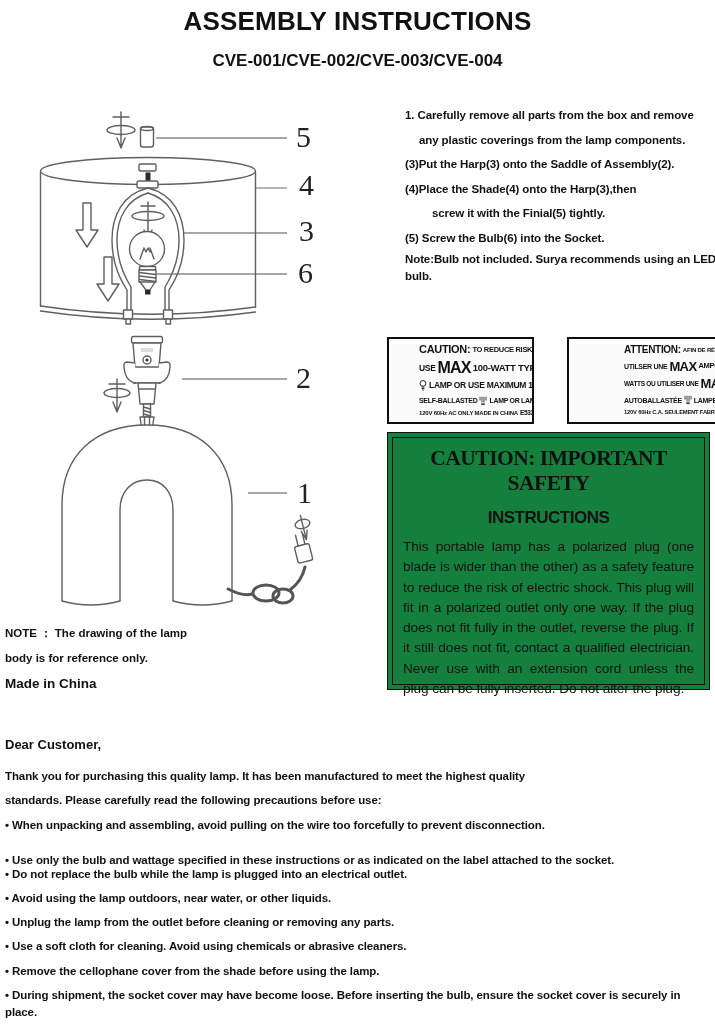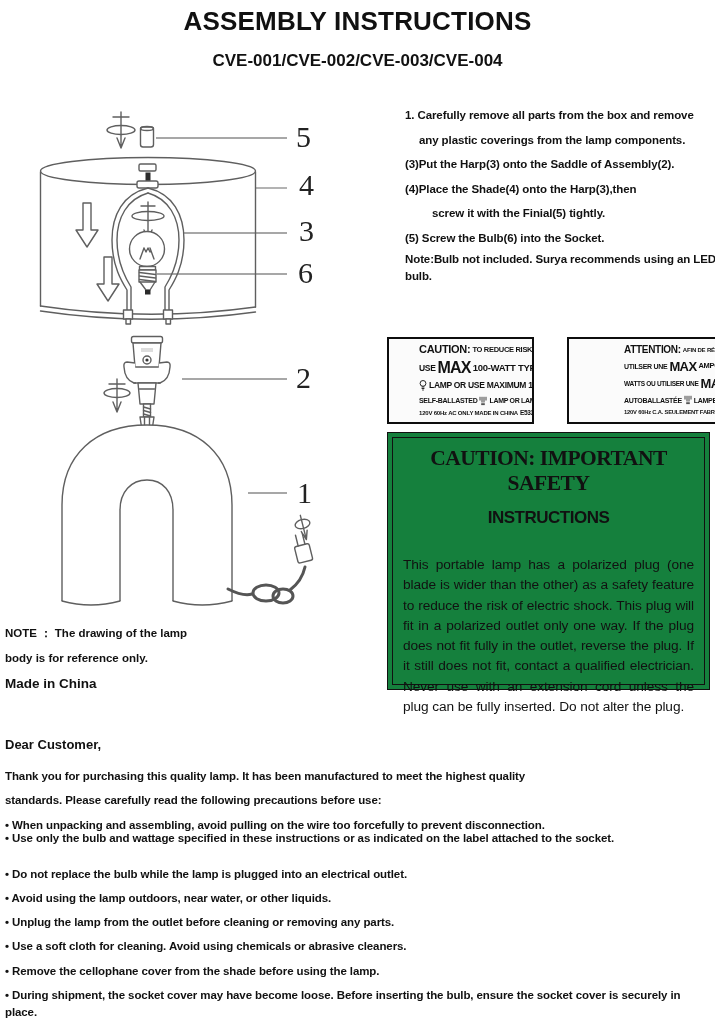--- a/index.html
+++ b/index.html
@@ -45,21 +45,21 @@
   .bulbicon{flex:0 0 auto;}
   
   .safety{position:absolute;left:387px;top:432px;width:323px;height:258px;
     border:1.5px solid #111;padding:4px;box-sizing:border-box;background:#15803d;}
   .safety-inner{height:100%;border:1.5px solid #111;box-sizing:border-box;
     padding:4px 10px 0 10px;text-align:center;}
   .safety-t1{font-family:"Liberation Serif","DejaVu Serif",serif;font-weight:bold;
     font-size:21.5px;letter-spacing:-0.5px;margin-top:4px;}
   .safety-t2{font-family:Liberation Sans, sans-serif;font-weight:bold;
     font-size:17px;letter-spacing:-0.5px;margin-top:12px;}
-  .safety-body{text-align:justify;font-size:13.7px;line-height:20.3px;margin-top:27px;
+  .safety-body{text-align:justify;font-size:13.7px;line-height:20.3px;margin-top:9px;
     letter-spacing:-0.1px;}
   
   .noteline{position:absolute;left:5px;font-weight:bold;font-size:11.5px;white-space:nowrap;}
   .madeline{position:absolute;left:5px;font-weight:bold;font-size:13.5px;white-space:nowrap;}
   .greeting{position:absolute;left:5px;top:737px;font-weight:bold;font-size:13px;}
   .bline{position:absolute;left:5px;font-weight:bold;font-size:11.5px;white-space:nowrap;letter-spacing:-0.1px;}
   svg .ln{stroke:#5f5f5f;fill:none;stroke-width:1.4;stroke-linecap:round;stroke-linejoin:round;}
   svg .lnw{stroke:#5f5f5f;fill:#ffffff;stroke-width:1.4;stroke-linejoin:round;}
   svg .leader{stroke:#8a8a8a;stroke-width:1.3;}
   svg .cord{stroke:#555;fill:none;stroke-width:3;stroke-linecap:round;}
@@ -280,21 +280,21 @@
   </div>
 
   <div class="noteline" style="top:626px">NOTE ：  The drawing of the lamp</div>
   <div class="noteline" style="top:652px">body is for reference only.</div>
   <div class="madeline" style="top:676px">Made in China</div>
 
   <div class="greeting">Dear Customer,</div>
   <div class="bline" style="top:770px">Thank you for purchasing this quality lamp. It has been manufactured to meet the highest quality</div>
   <div class="bline" style="top:794px">standards. Please carefully read the following precautions before use:</div>
   <div class="bline" style="top:819px">• When unpacking and assembling, avoid pulling on the wire too forcefully to prevent disconnection.</div>
-  <div class="bline" style="top:832px">• Use only the bulb and wattage specified in these instructions or as indicated on the label attached to the socket.</div>
+  <div class="bline" style="top:854px">• Use only the bulb and wattage specified in these instructions or as indicated on the label attached to the socket.</div>
   <div class="bline" style="top:868px">• Do not replace the bulb while the lamp is plugged into an electrical outlet.</div>
   <div class="bline" style="top:892px">• Avoid using the lamp outdoors, near water, or other liquids.</div>
   <div class="bline" style="top:916px">• Unplug the lamp from the outlet before cleaning or removing any parts.</div>
   <div class="bline" style="top:940px">• Use a soft cloth for cleaning. Avoid using chemicals or abrasive cleaners.</div>
   <div class="bline" style="top:965px">• Remove the cellophane cover from the shade before using the lamp.</div>
   <div class="bline" style="top:989px">• During shipment, the socket cover may have become loose. Before inserting the bulb, ensure the socket cover is securely in</div>
   <div class="bline" style="top:1006px">place.</div>
 
 </div>
 

